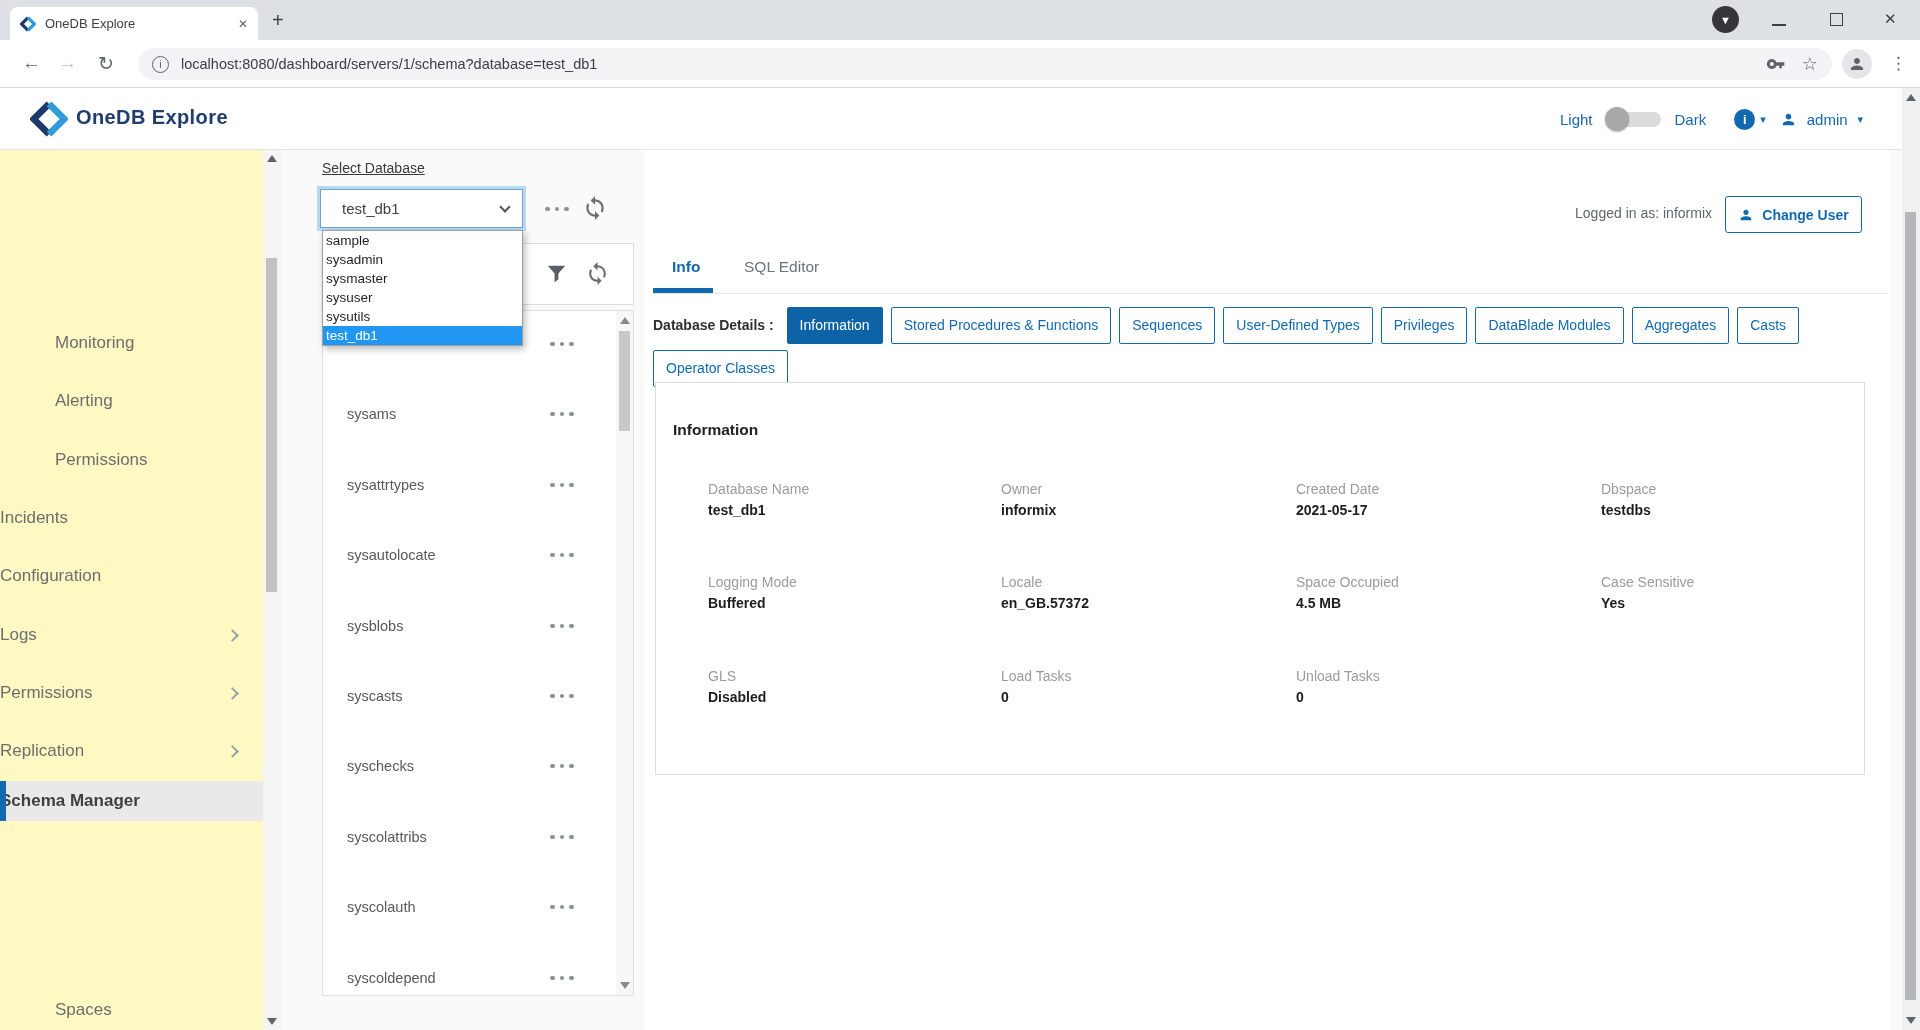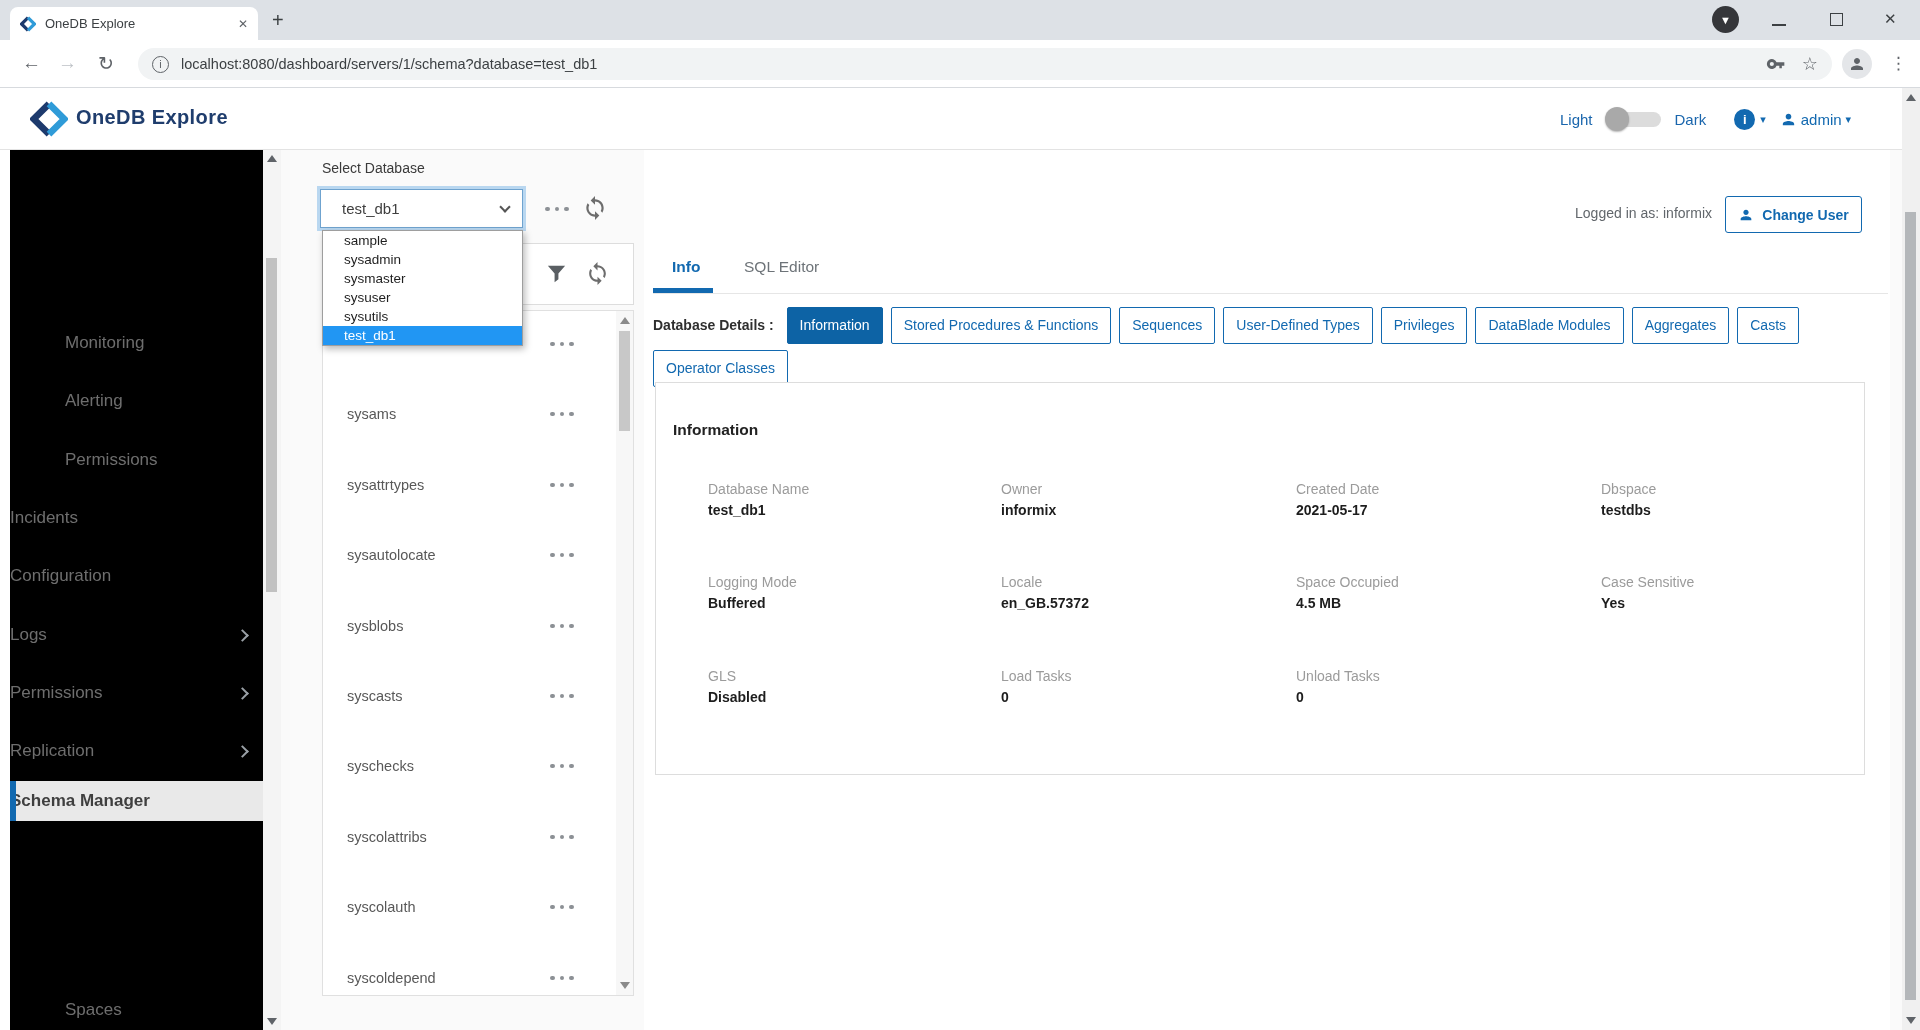--- a/index.html
+++ b/index.html
@@ -41,25 +41,25 @@
   .app-title { position:absolute; left:76px; top:18px; font-size:20px; font-weight:bold;
                color:#1f3d6d; letter-spacing:.4px; }
   .hdr-right { position:absolute; left:1560px; top:0; height:62px; display:flex; align-items:center; gap:14px; }
   .theme-lbl { font-size:15px; color:#1a66ad; }
   .toggle { position:relative; width:54px; height:15px; background:#dcdcdc; border-radius:8px; cursor:pointer; }
   .toggle .knob { position:absolute; left:-2px; top:-5px; width:24px; height:24px; border-radius:50%;
                   background:#a9a9a9; box-shadow:0 1px 2px rgba(0,0,0,.3); }
   .info-circle { width:21px; height:21px; border-radius:50%; background:#1269b0; color:#fff; font-size:13px;
                  font-weight:bold; display:flex; align-items:center; justify-content:center; cursor:pointer; }
   .caret { font-size:11px; color:#1269b0; }
-  .admin-wrap { display:flex; align-items:center; gap:4px; cursor:pointer; }
+  .admin-wrap { display:flex; align-items:center; gap:10px; cursor:pointer; }
   .admin-name { font-size:15px; color:#1269b0; }
 
   
-  .sidebar { position:absolute; left:10px; top:150px; width:263px; height:880px; background:#000000; overflow:hidden; }
+  .sidebar { position:absolute; left:0; top:150px; width:263px; height:880px; background:#fef9c3; overflow:hidden; }
   .sbitem { position:absolute; left:0; width:263px; height:58px; display:flex; align-items:center;
             font-size:17px; color:#6e6e6e; cursor:pointer; }
   .sbitem.sub { padding-left:55px; }
   .sbitem.top { }
   .sbitem.selected { background:#e9e9e9; font-weight:bold; color:#3f3f3f; }
   .sbitem.selected::before { content:""; position:absolute; left:0; top:0; width:6px; height:100%; background:#1269b0; }
   .sbitem .lbl2 { width:160px; line-height:22px; }
   .chev { position:absolute; left:228px; width:9px; height:9px;
           border-right:2px solid #9aa0a6; border-bottom:2px solid #9aa0a6; }
   .chev.r { transform:rotate(-45deg); }
@@ -72,30 +72,30 @@
             border-left:5px solid transparent; border-right:5px solid transparent;
             border-bottom:7px solid #5f6368; }
   .tri-dn { position:absolute; left:4px; width:0; height:0;
             border-left:5px solid transparent; border-right:5px solid transparent;
             border-top:7px solid #5f6368; }
 
   
   .content-bg { position:absolute; left:281px; top:150px; width:1621px; height:880px; background:#fafafa; }
   .right-pane { position:absolute; left:644px; top:150px; width:1246px; height:880px; background:#fff; }
 
-  .select-label { position:absolute; left:322px; top:160px; font-size:14px; color:#3a3a3a; }
+  .select-label { position:absolute; left:322px; top:160px; font-size:14px; color:#3a3a3a;text-decoration:underline; }
   .selectbox { position:absolute; left:320px; top:189px; width:203px; height:39px; background:#fff;
                border:1px solid #6fa3cf; box-shadow:0 0 0 3px #b9d7f0; z-index:40;
                display:flex; align-items:center; cursor:pointer; }
   .selectbox .val { padding-left:21px; font-size:15px; color:#3f3f3f; }
   .selectbox .schev { position:absolute; right:13px; top:13px; width:8px; height:8px;
                       border-right:2px solid #555; border-bottom:2px solid #555; transform:rotate(45deg); }
   .dropdown { position:absolute; left:322px; top:230px; width:201px; background:#fff;
               border:1px solid #9e9e9e; box-shadow:2px 3px 7px rgba(0,0,0,.28); z-index:60; }
-  .dropdown .opt { height:19px; line-height:19px; padding-left:21px; font-size:13.5px; color:#1f1f1f; cursor:pointer; }
+  .dropdown .opt { height:19px; line-height:19px; padding-left:3px; font-size:13.5px; color:#1f1f1f; cursor:pointer; }
   .dropdown .opt.sel { background:#2196f3; color:#fff; }
 
   .morebtn { position:absolute; left:540px; top:196px; width:34px; height:26px;
              display:flex; align-items:center; justify-content:center; cursor:pointer; }
   .dots { display:inline-flex; gap:5px; }
   .dots i { width:4.5px; height:4.5px; background:#8c9095; border-radius:50%; }
   .icbtn { position:absolute; cursor:pointer; }
 
   .toolbarbox { position:absolute; left:322px; top:243px; width:312px; height:62px; background:#fff;
                 border:1px solid #ddd; }

